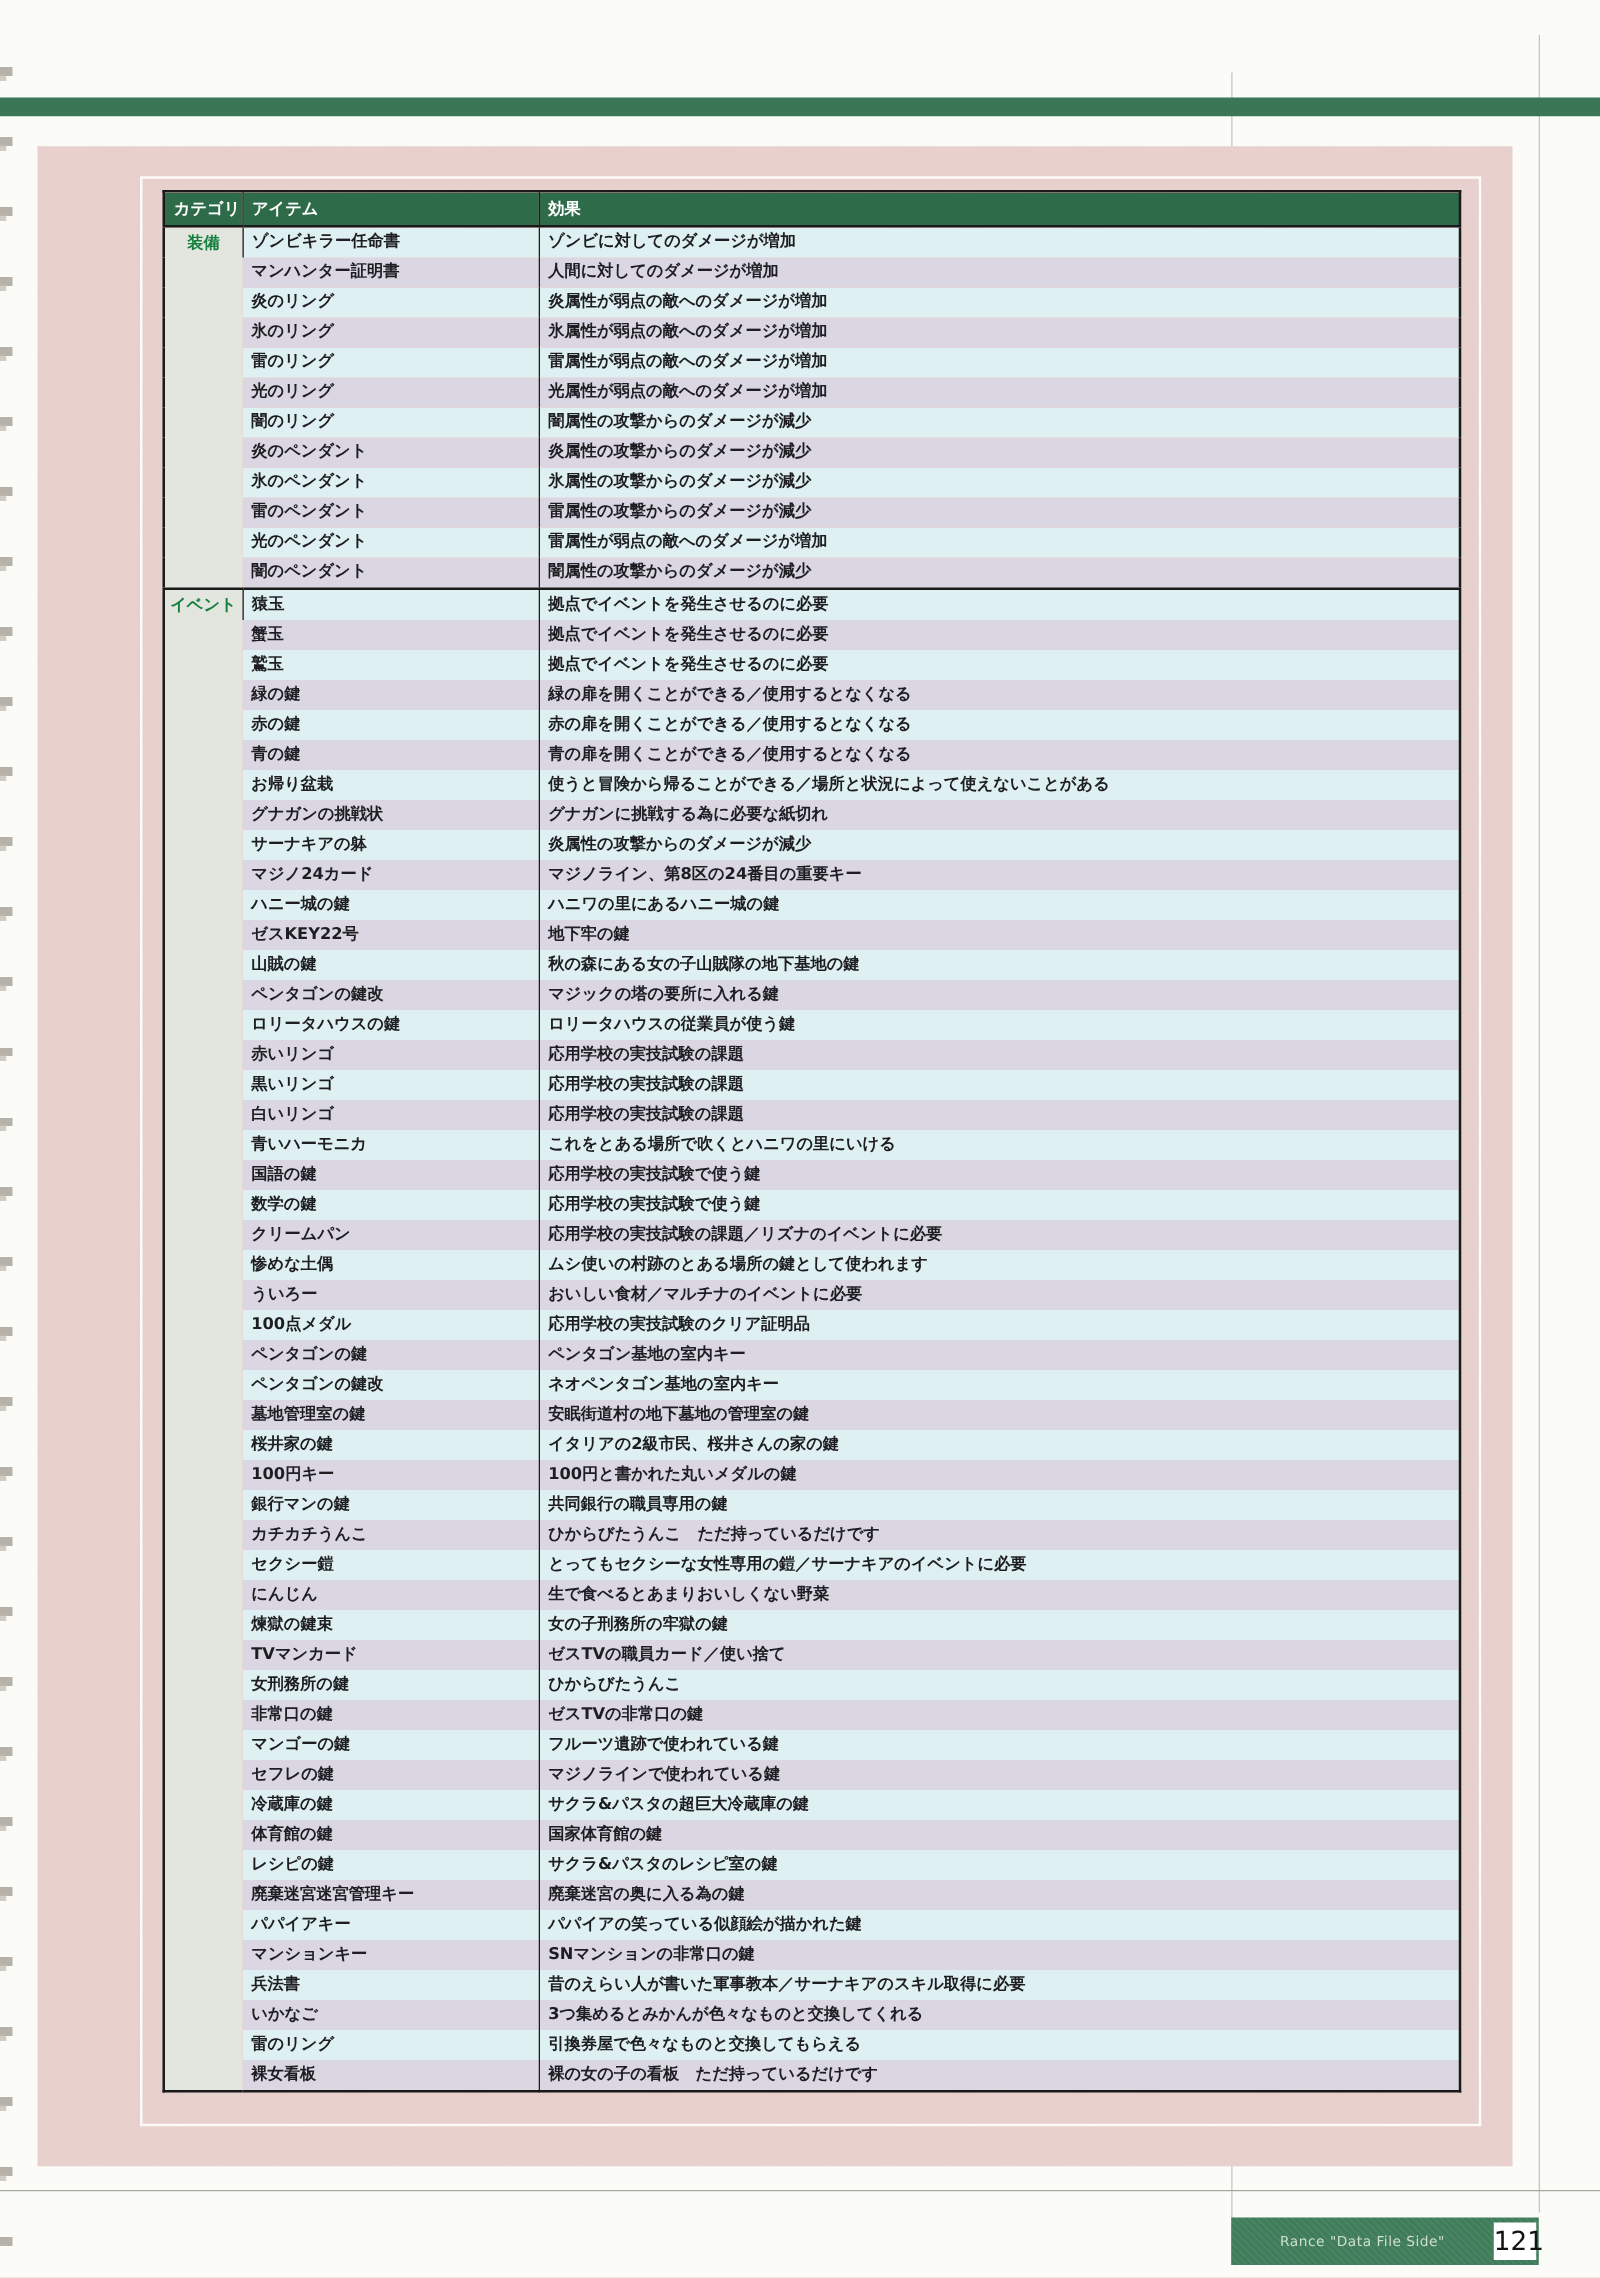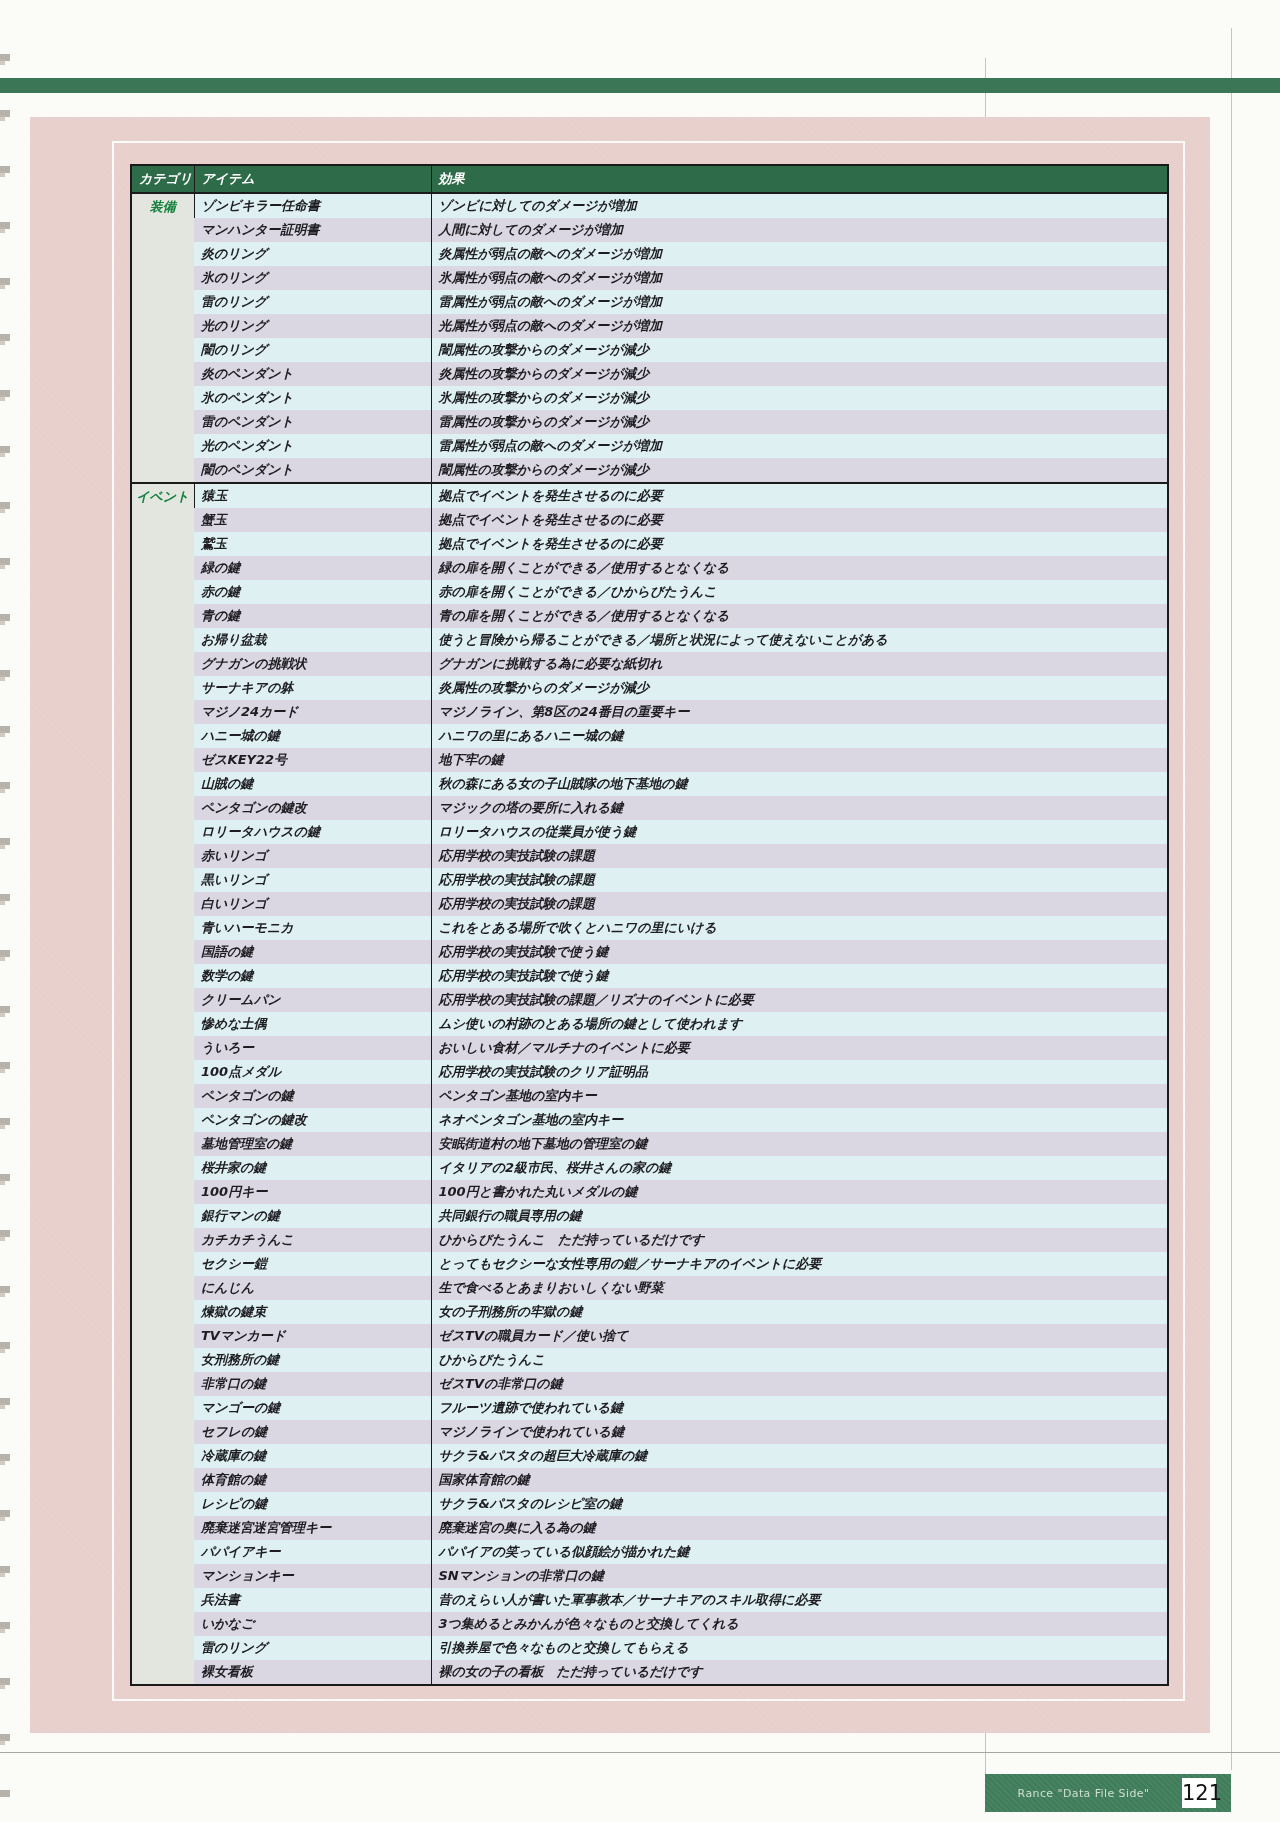--- a/index.html
+++ b/index.html
@@ -32,21 +32,21 @@
   .pink{
     position:absolute;left:30px;top:117px;width:1180px;height:1616px;z-index:1;
     background:#e7cfcb;
     background-image:repeating-linear-gradient(45deg,rgba(255,255,255,.05) 0 2px,transparent 2px 4px);
   }
   .frame{
     position:absolute;left:112px;top:141px;width:1073px;height:1560px;z-index:2;
     border:2px solid rgba(255,255,255,.9);box-sizing:border-box;
   }
   
-  .table-wrap{position:absolute;left:130px;top:164px;z-index:3;font-style:italic;}
+  .table-wrap{position:absolute;left:130px;top:152px;z-index:3;}
   table{
     width:1037px;border-collapse:collapse;table-layout:fixed;
     border:2px solid #1a1a1a;
   }
   th{
     height:26px;background:#2e6b49;color:#ffffff;
     font-size:13px;font-weight:bold;text-align:left;
     padding:0 0 0 7px;border-left:1px solid #1a1a1a;
     white-space:nowrap;overflow:hidden;
   }
@@ -65,21 +65,21 @@
   tr.section-start td{border-top:2px solid #1a1a1a;}
   
   .footer{
     position:absolute;left:985px;top:1774px;width:246px;height:38px;z-index:3;
     background:#3f7c5a;display:flex;align-items:center;
     background-image:repeating-linear-gradient(45deg,rgba(255,255,255,.05) 0 2px,transparent 2px 4px);
   }
   .footer-title{flex:1;text-align:center;font-size:11px;color:#cfdfd3;letter-spacing:.4px;}
   .pagenum{
     width:34px;height:30px;background:#ffffff;color:#121212;
-    font-size:21px;line-height:30px;text-align:left;margin-right:15px;font-weight:500;
+    font-size:21px;line-height:30px;text-align:left;margin-right:2px;font-weight:500;
   }
 </style>
 </head>
 <body>
 
 <div class="vrule vrule-a"></div>
 <div class="vrule vrule-b"></div>
 <div class="hline"></div>
 <div class="topbar"></div>
 <div class="pink"></div>
@@ -163,21 +163,21 @@
         <tr class="stripe-a">
           <td>鷲玉</td>
           <td>拠点でイベントを発生させるのに必要</td>
         </tr>
         <tr class="stripe-b">
           <td>緑の鍵</td>
           <td>緑の扉を開くことができる／使用するとなくなる</td>
         </tr>
         <tr class="stripe-a">
           <td>赤の鍵</td>
-          <td>赤の扉を開くことができる／ひからびたうんこ</td>
+          <td>赤の扉を開くことができる／使用するとなくなる</td>
         </tr>
         <tr class="stripe-b">
           <td>青の鍵</td>
           <td>青の扉を開くことができる／使用するとなくなる</td>
         </tr>
         <tr class="stripe-a">
           <td>お帰り盆栽</td>
           <td>使うと冒険から帰ることができる／場所と状況によって使えないことがある</td>
         </tr>
         <tr class="stripe-b">

